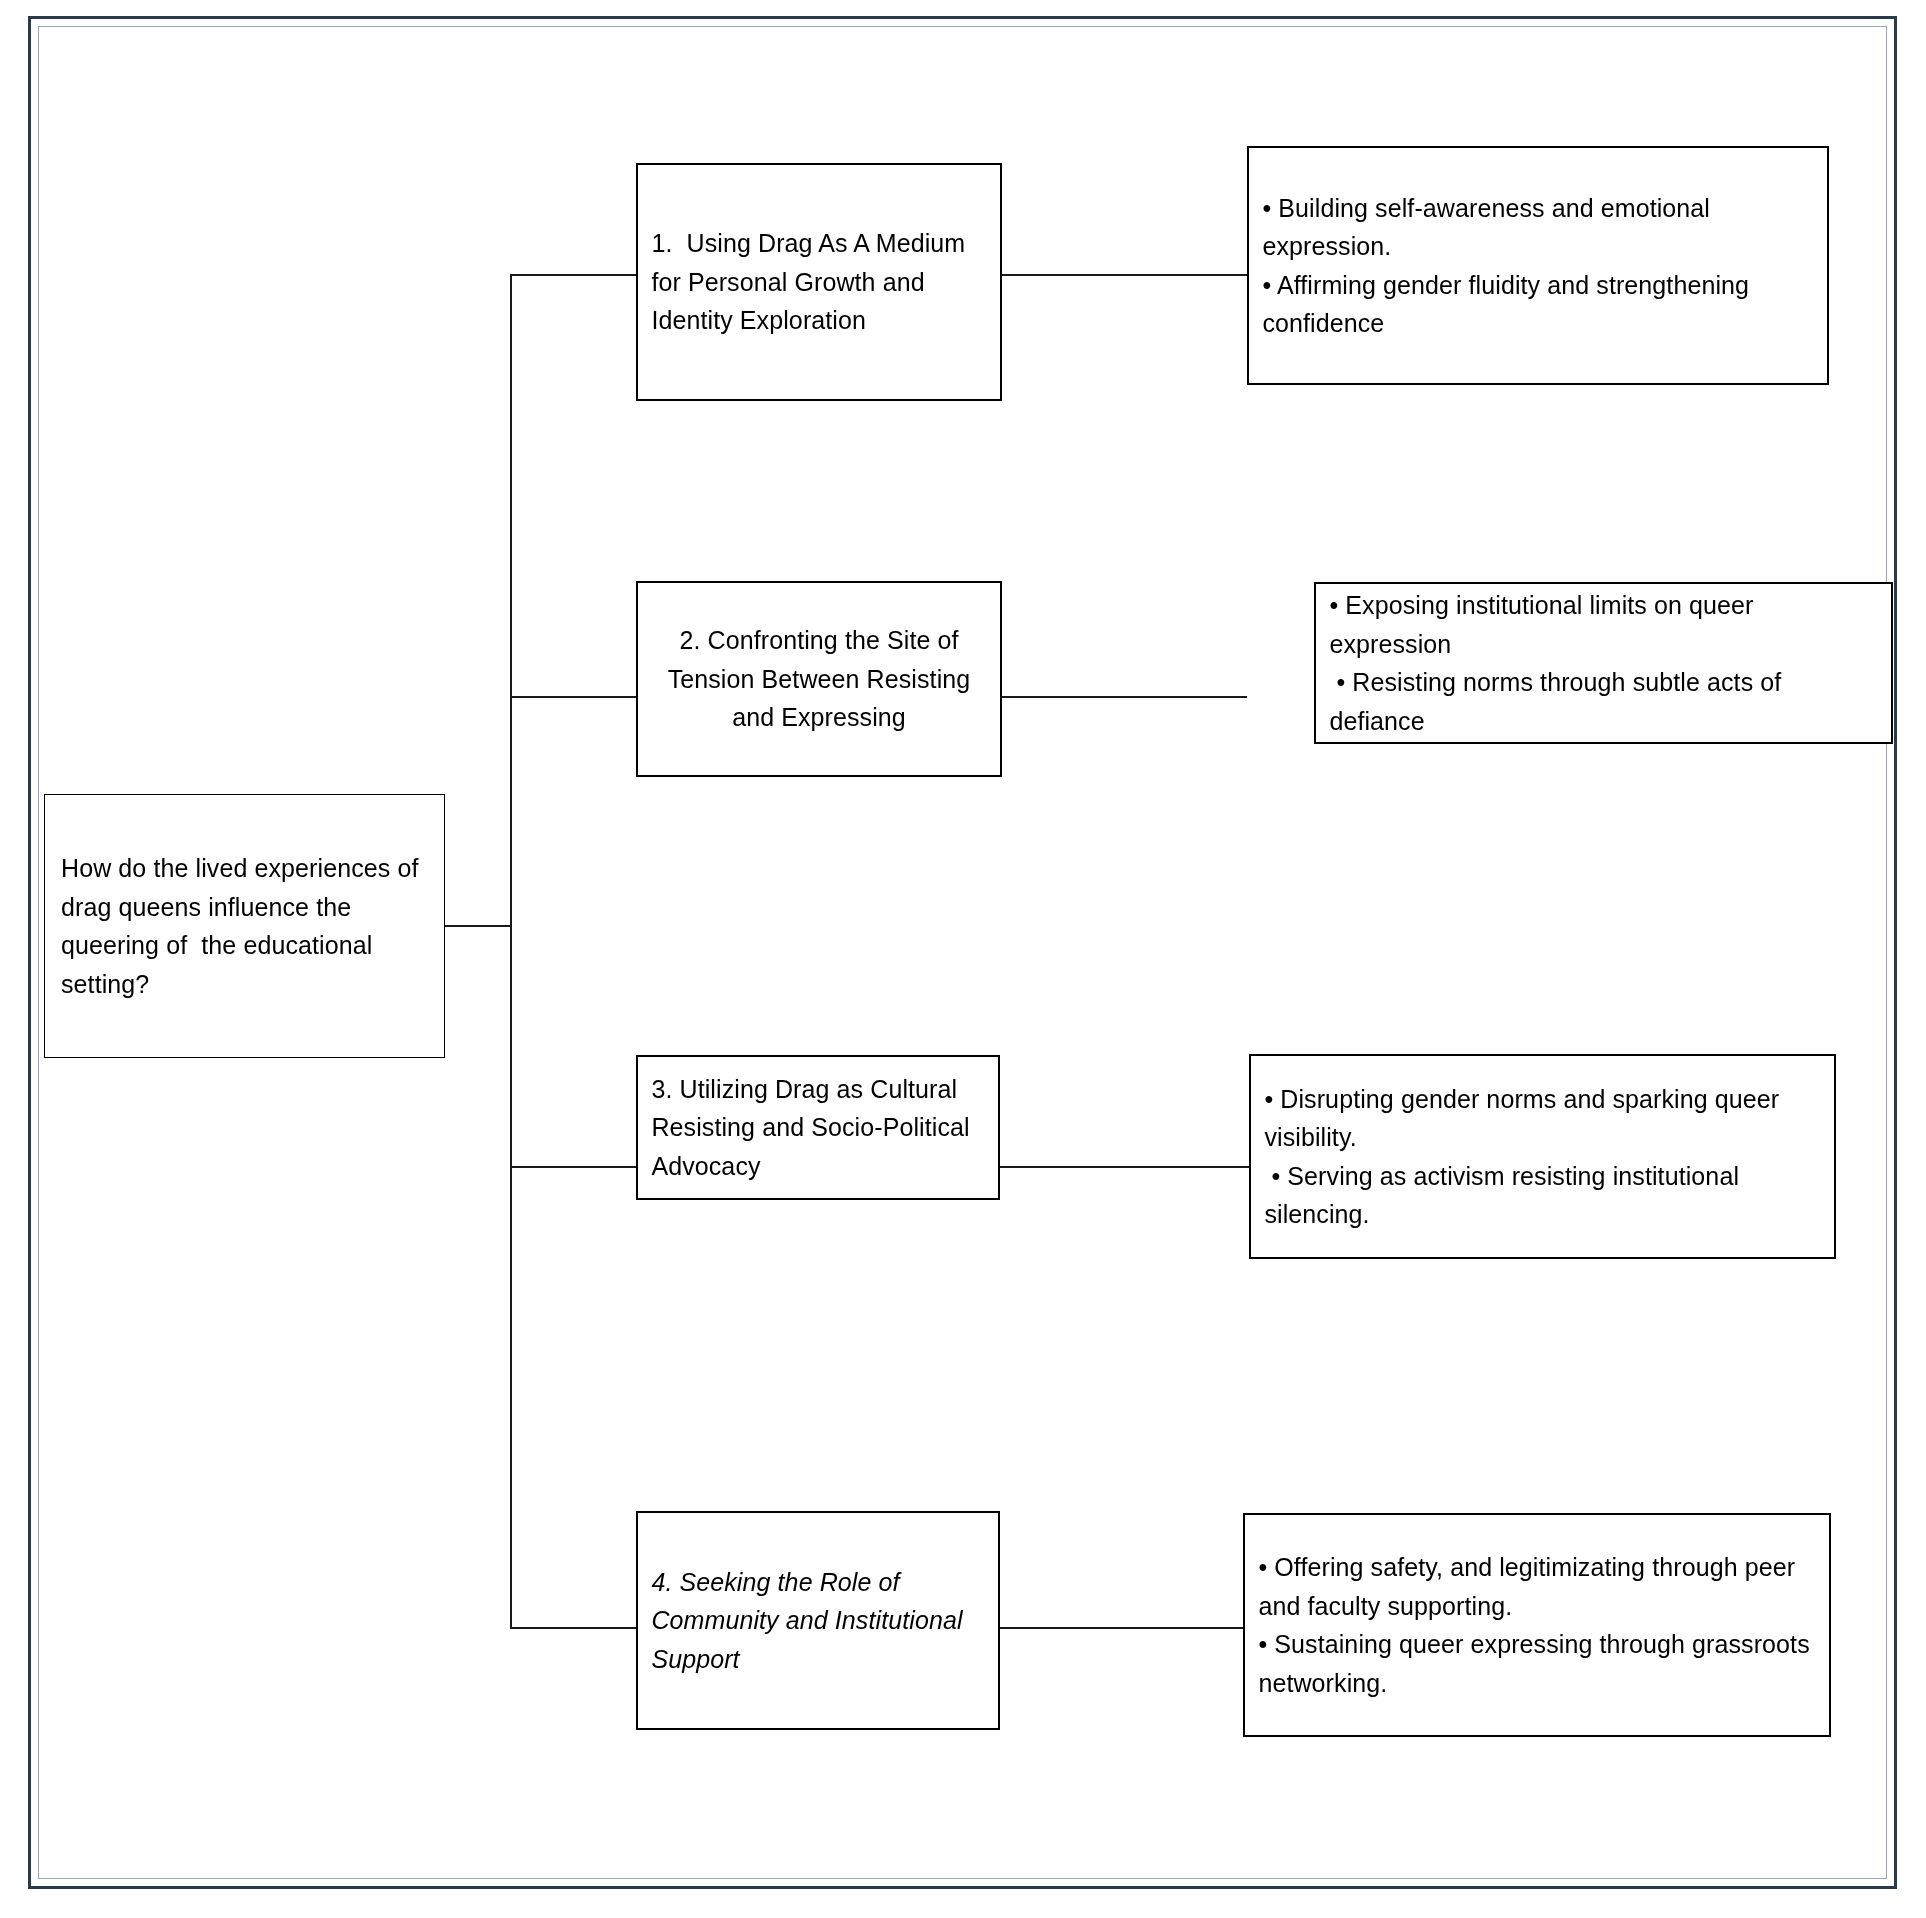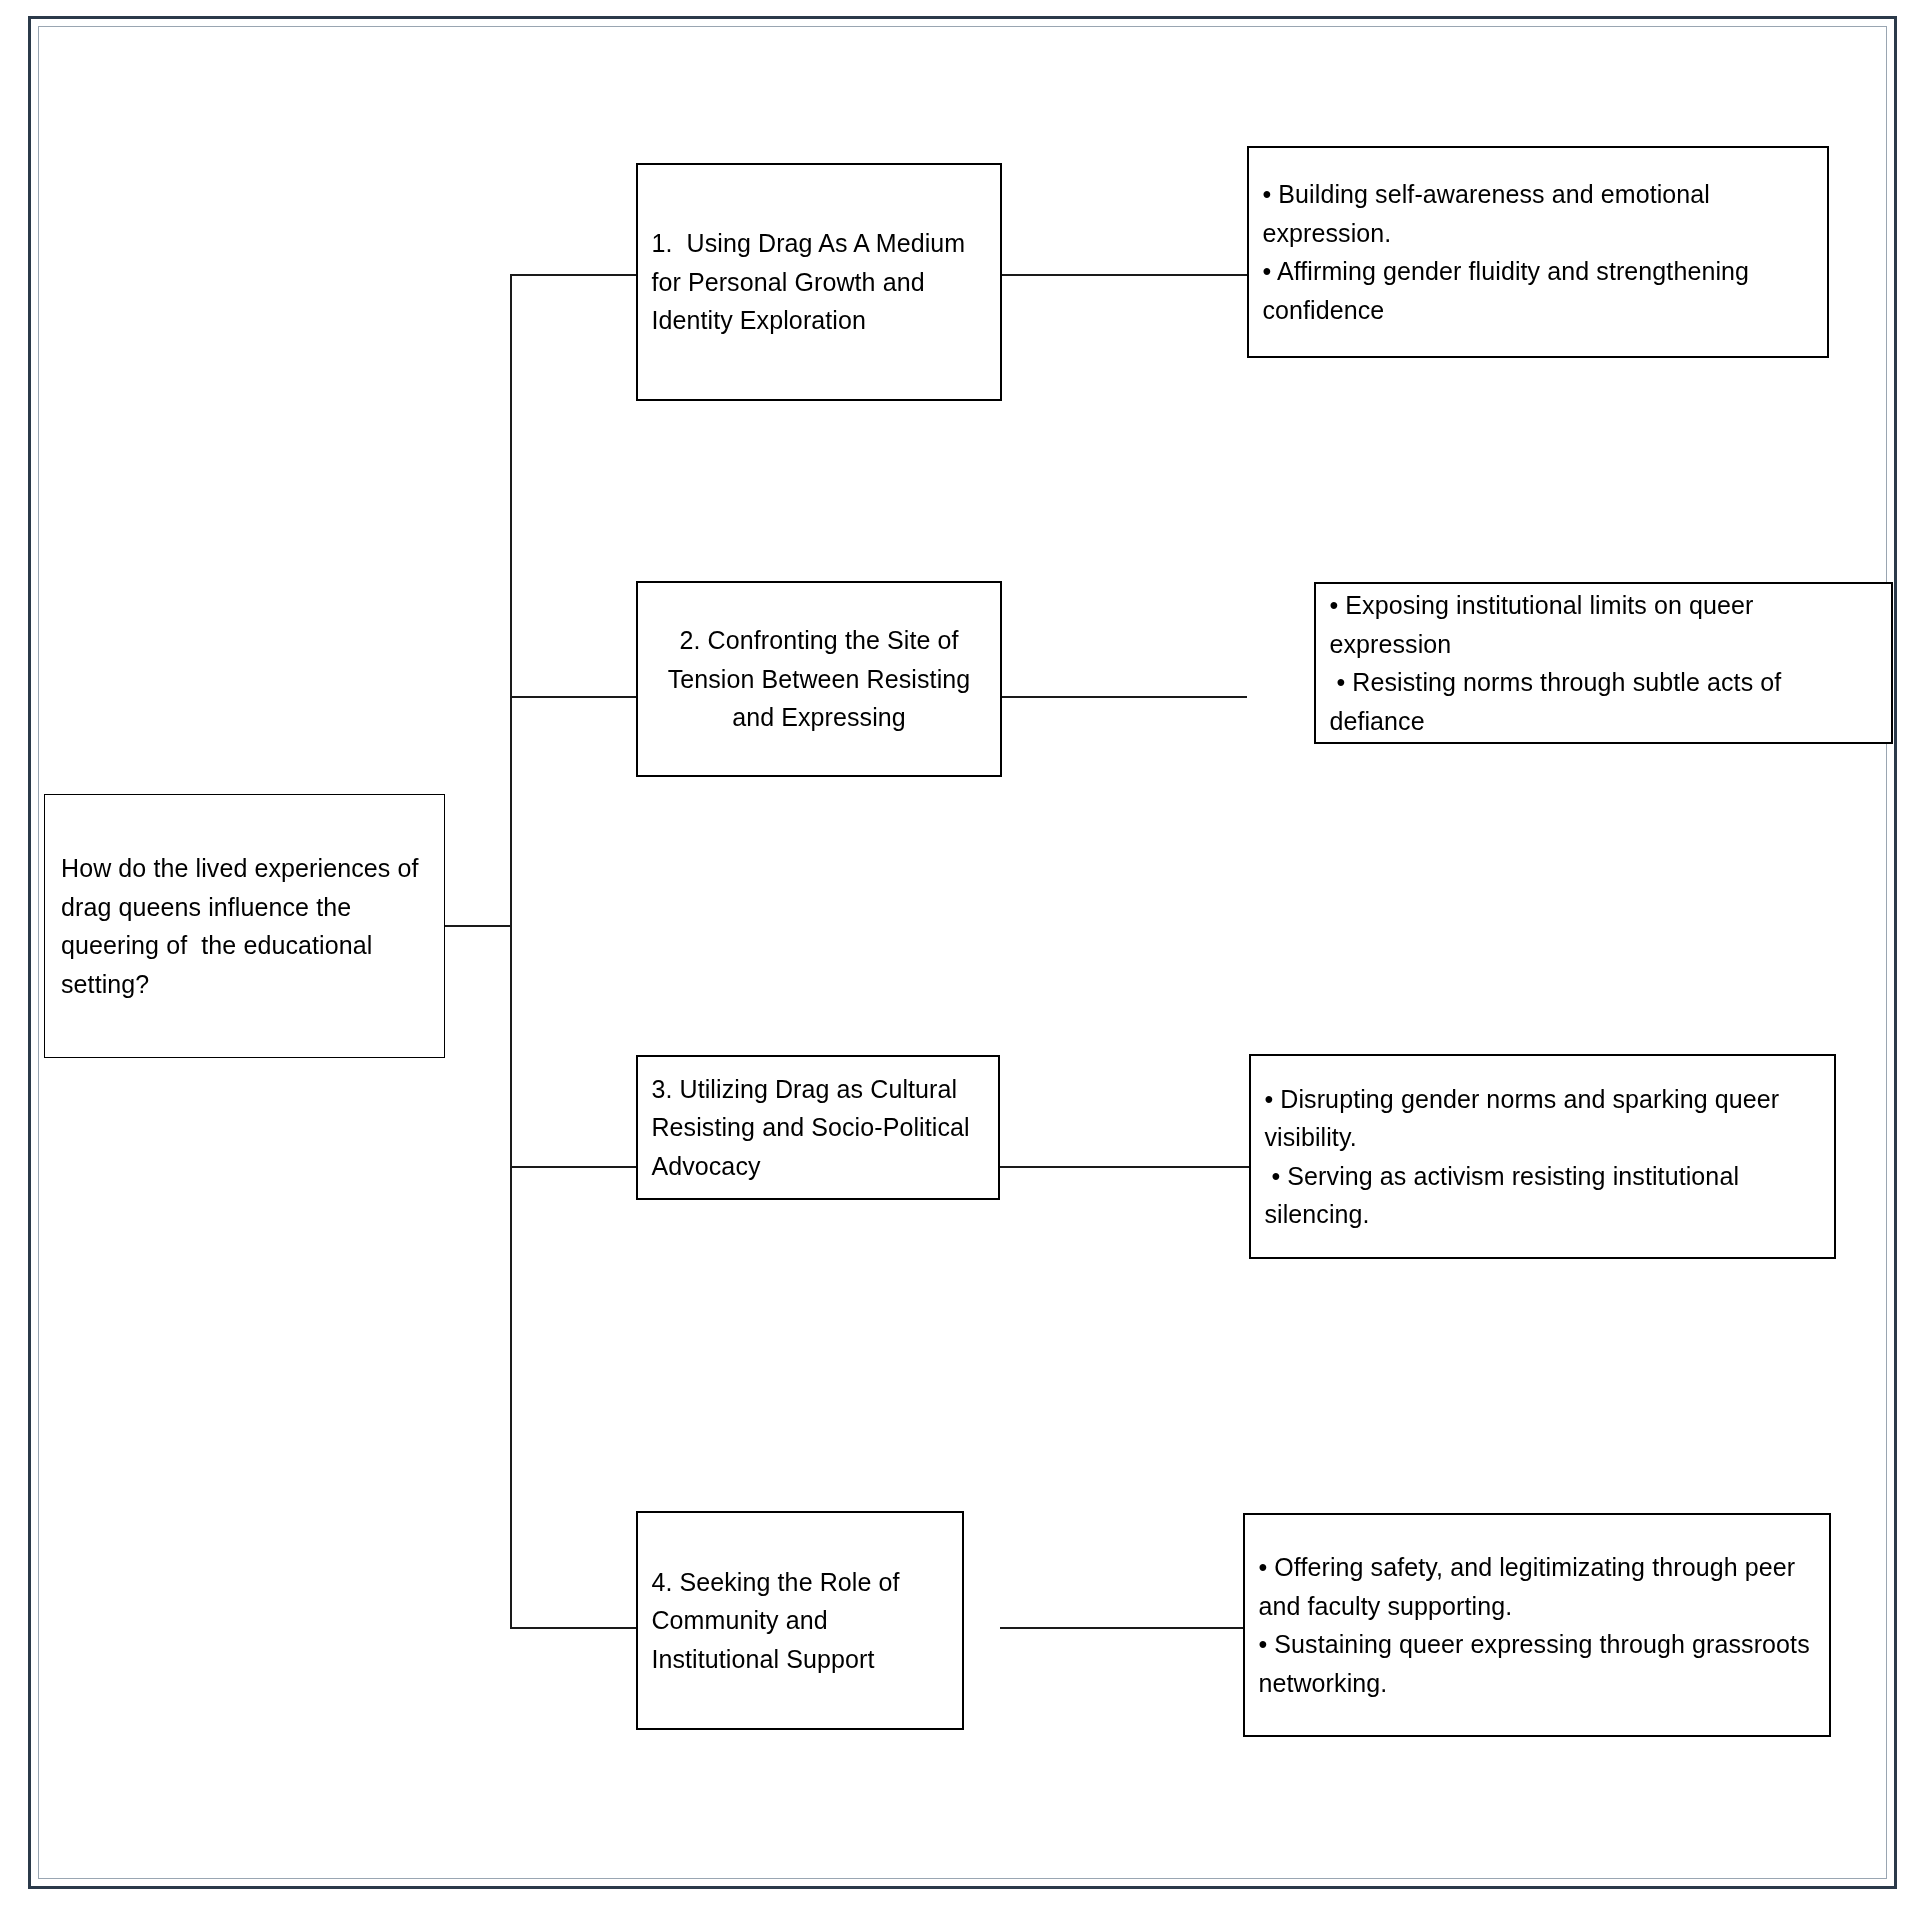--- a/index.html
+++ b/index.html
@@ -79,28 +79,29 @@
   }
   #theme-3 {
     left: 636px;
     top: 1055px;
     width: 364px;
     height: 145px;
   }
   #theme-4 {
     left: 636px;
     top: 1511px;
-    width: 328px;
+    width: 364px;
     height: 219px;
+    font-style: italic;
   }
   #detail-1 {
     left: 1247px;
     top: 146px;
     width: 582px;
-    height: 212px;
+    height: 239px;
     border-width: 2.4px;
   }
   #detail-2 {
     left: 1314px;
     top: 582px;
     width: 579px;
     height: 162px;
     border-width: 2.4px;
   }
   #detail-3 {

